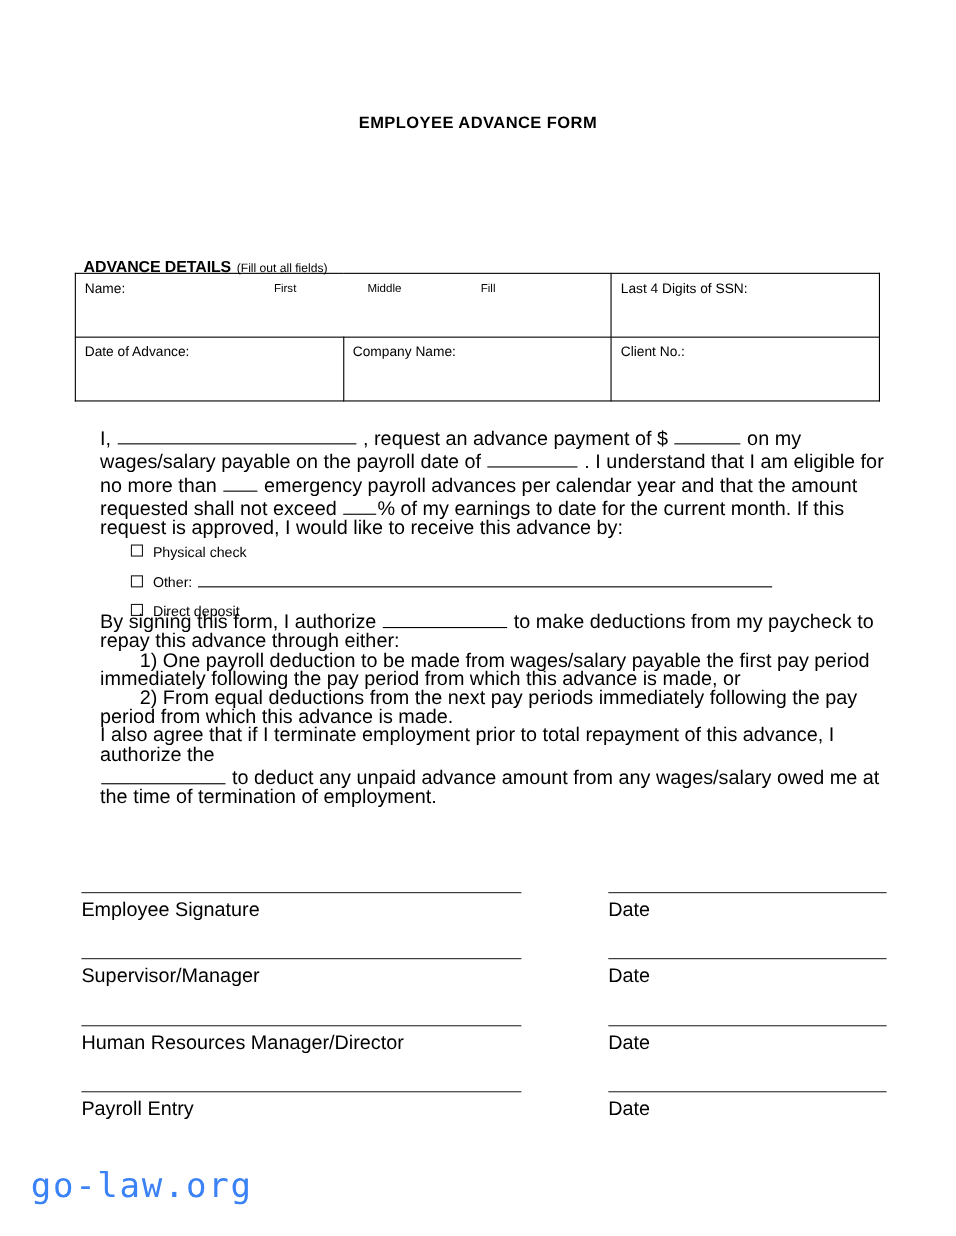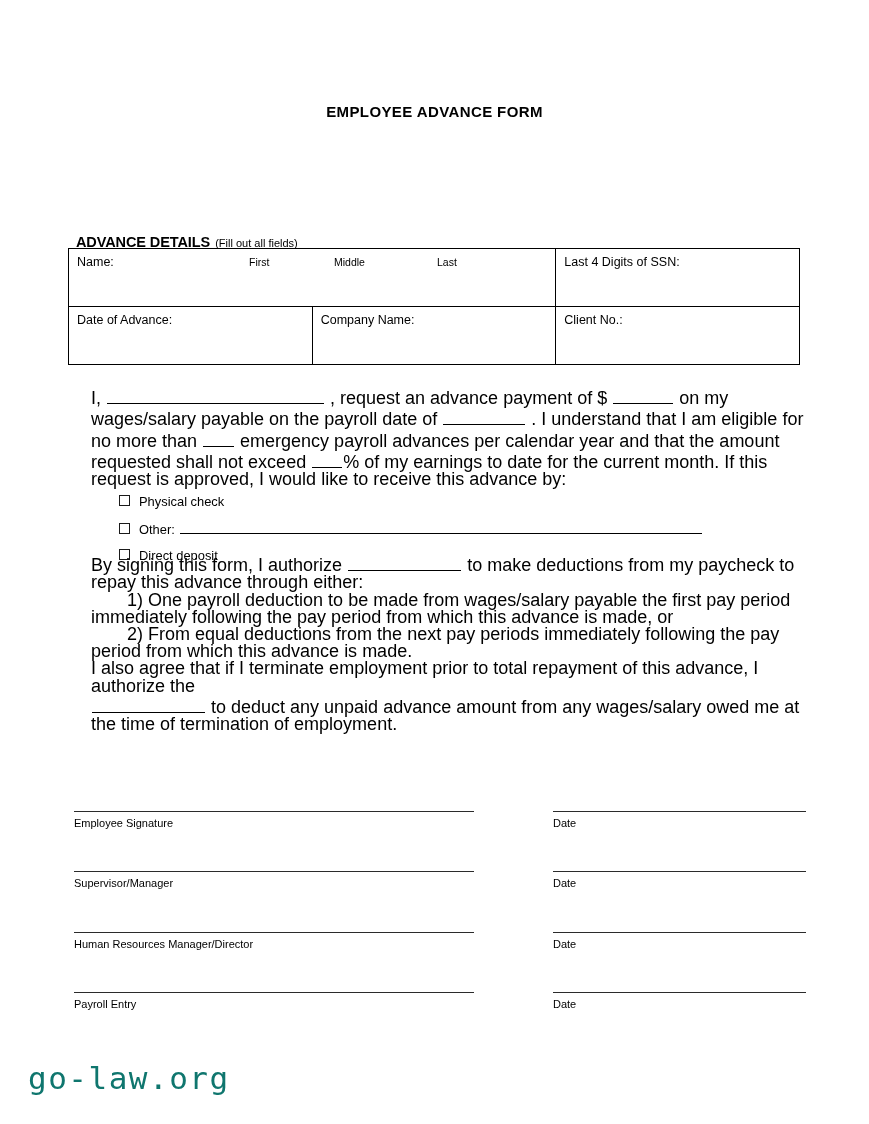--- a/index.html
+++ b/index.html
@@ -159,32 +159,32 @@
   .sig-left, .sig-right { position: absolute; top: 0; }
   .sig-left  { left: 74px;  width: 400px; }
   .sig-right { left: 553px; width: 253px; }
   .sig-rule {
     border-top: 1px solid #2b2b2b;
     width: 100%;
     height: 0;
   }
   .sig-caption {
     margin-top: 5px;
-    font-size: 11px;
+    font-size: 18px;
     font-family: "Liberation Sans", sans-serif;
   }
 
   
   .watermark {
     position: absolute;
     left: 28px;
     top: 1060px;
     font-family: "DejaVu Sans Mono", monospace;
     font-size: 31px;
-    color: #0f766e;
+    color: #3b82f6;
     letter-spacing: 1.5px;
   }
 </style>
 </head>
 <body>
 
 <div class="page">
 
   <div class="doc-title">EMPLOYEE ADVANCE FORM</div>
 
@@ -194,21 +194,21 @@
   </div>
 
   <table class="details-table">
     <tbody>
         <tr>
       <td colspan="2" class="name-cell">
         <span class="cell-label">Name:</span>
         <span class="name-subs">
           <span class="sub-first">First</span>
           <span class="sub-middle">Middle</span>
-          <span class="sub-last">Last</span>
+          <span class="sub-last">Fill</span>
         </span>
       </td>
       <td class="ssn-cell">
         <span class="cell-label">Last 4 Digits of SSN:</span>
       </td>
     </tr>
     <tr>
       <td style="width:185px">
         <span class="cell-label">Date of Advance:</span>
       </td>

